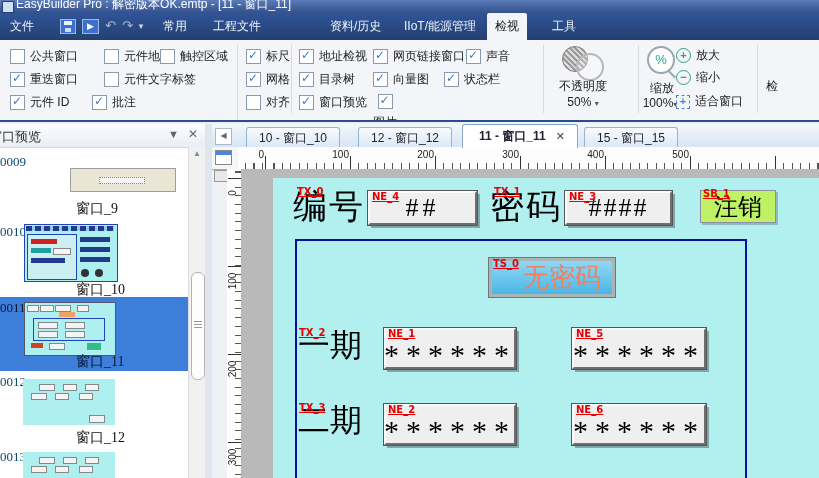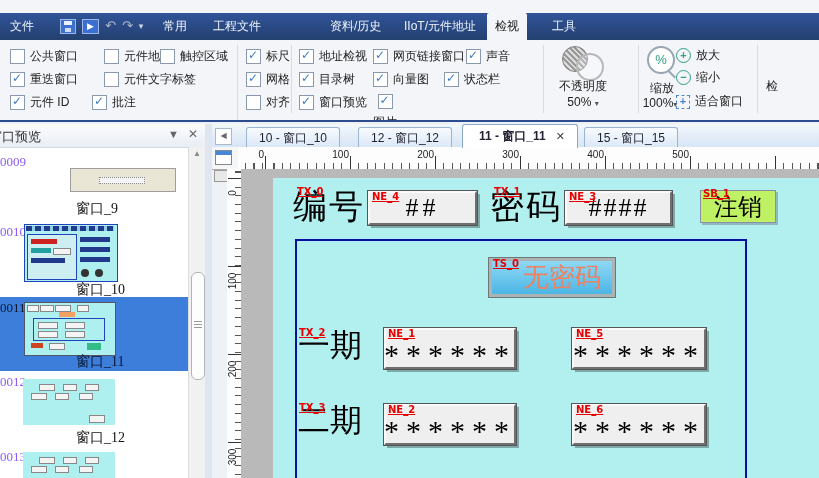--- a/index.html
+++ b/index.html
@@ -55,21 +55,21 @@
   .main{position:absolute;left:0;top:120px;width:819px;height:358px;border-top:2px solid #2b4c8e;
         background:#eef1f5;}
   
   .panel{position:absolute;left:0;top:2px;width:205px;height:356px;background:#fff;overflow:hidden;
          border-right:1px solid #c9d2de;}
   .phead{position:absolute;left:0;top:0;width:205px;height:23px;
          background:linear-gradient(#fbfcfe,#e9eef5);border-bottom:1px solid #d4dae2;}
   .phead .ptitle{position:absolute;left:-11px;top:4px;font-size:13px;color:#333;white-space:nowrap;}
   .phead .pbtn{position:absolute;top:4px;color:#666;font-size:11px;cursor:default;}
   .pitem-num{position:absolute;font-family:"Liberation Serif","DejaVu Serif",serif;
-             font-size:13px;color:#8b5cf6;}
+             font-size:13px;color:#0c4a6e;}
   .pitem-cap{position:absolute;font-family:"Liberation Serif","DejaVu Serif",serif;
              font-size:14px;color:#111;}
   .sel-block{position:absolute;left:0;top:173px;width:188px;height:74px;background:#3e7edb;}
   .th{position:absolute;overflow:hidden;}
   .tb{position:absolute;background:#223a8c;}
   .tf{position:absolute;background:#f4f4f4;border:1px solid #888;}
   
   .sbar{position:absolute;right:0;top:23px;width:16px;height:333px;background:#f1f1f1;
         border-left:1px solid #ddd;}
   .sbar .up{position:absolute;left:0;top:2px;width:16px;text-align:center;color:#888;font-size:8px;}
@@ -128,35 +128,39 @@
   .btn-nopass{position:absolute;background:linear-gradient(#8fd8f4,#4cb6e6);
       border:3px solid #aab4b4;outline:1px solid #6e7878;
       display:flex;align-items:center;justify-content:center;padding-left:20px;}
   .groupbox{position:absolute;border:2px solid #0010a0;}
 </style>
 </head>
 <body>
 
 <div id="app">
 
+  <div class="titlebar">
+    <span class="appicon"></span>
+    <span class="ttxt">EasyBuilder Pro : 解密版本OK.emtp - [11 - 窗口_11]</span>
+  </div>
 
   <div class="menubar">
     <span class="mitem" style="left:2px;">文件</span>
     <div class="qat" style="left:60px;">
       <span class="ico-save"></span>
       <span class="ico-export">▶</span>
       <span class="ico-arrow">↶</span>
       <span class="ico-arrow">↷</span>
       <span class="ico-caret">▾</span>
     </div>
     <span class="mitem" style="left:155px;">常用</span>
     <span class="mitem" style="left:205px;">工程文件</span>
     <span class="mitem" style="left:288px;margin-top:32px;">元件</span>
     <span class="mitem" style="left:322px;">资料/历史</span>
-    <span class="mitem" style="left:396px;">IIoT/元件地址</span>
+    <span class="mitem" style="left:396px;">IIoT/能源管理</span>
     <span class="mitem active" style="left:487px;">检视</span>
     <span class="mitem" style="left:544px;">工具</span>
   </div>
 
   <div class="ribbon">
 
     <label class="cb" style="left:10px;top:8px;">
       <span class="box"></span>
       <span>公共窗口</span>
       </label>

